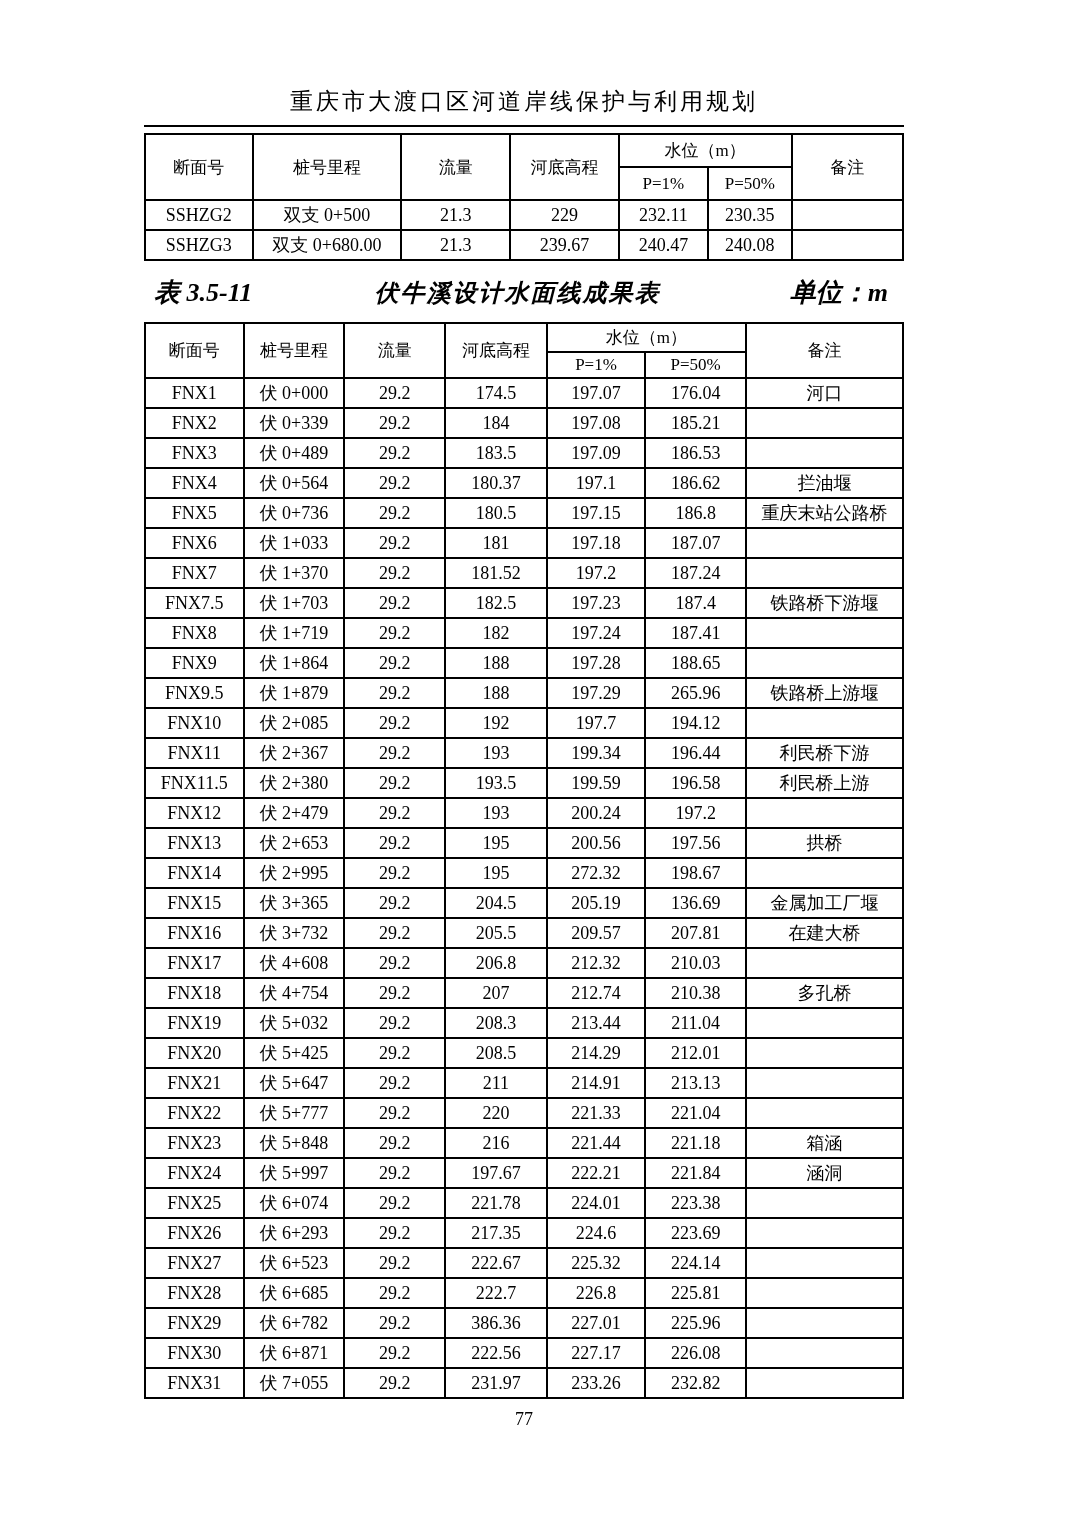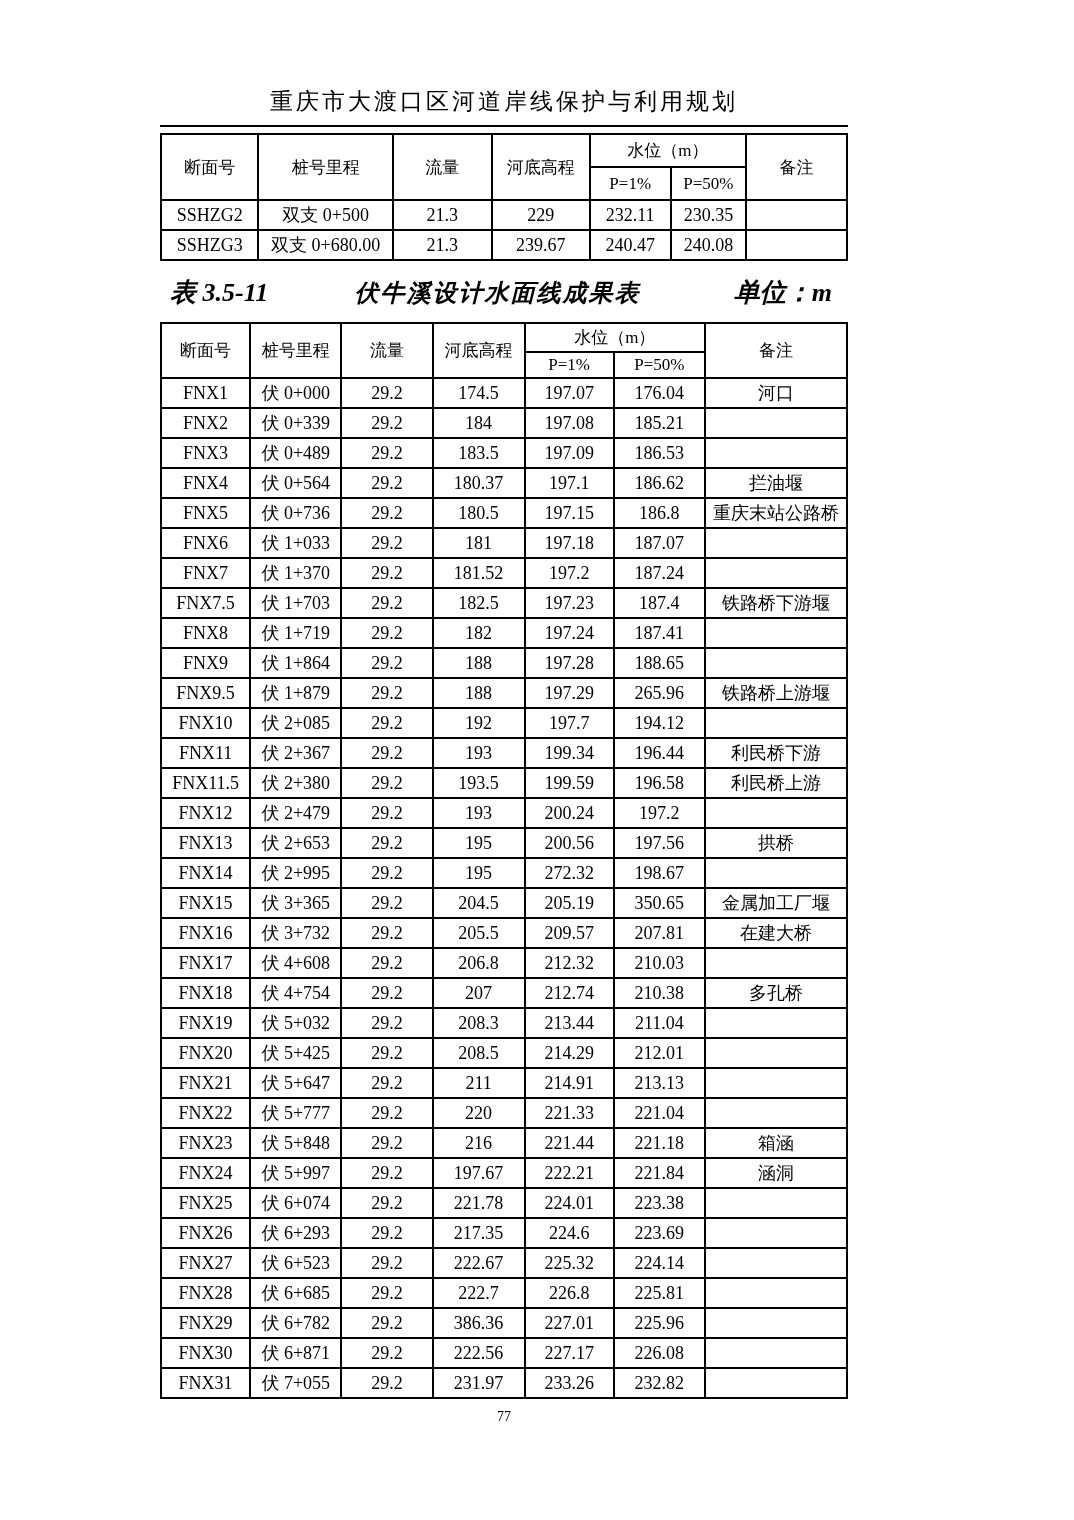--- a/index.html
+++ b/index.html
@@ -8,23 +8,23 @@
     width: 1074px;
     height: 1520px;
     background: #ffffff;
     margin: 0 auto;
     font-family: "Liberation Serif", "DejaVu Serif", serif;
     color: #000;
     overflow: hidden;
   }
   .content {
     position: absolute;
-    left: 160px;
+    left: 144px;
     top: 0;
-    width: 688px;
+    width: 760px;
   }
   .doc-title {
     margin-top: 86px;
     text-align: center;
     font-size: 23px;
     letter-spacing: 3px;
     white-space: nowrap;
   }
   .title-rule {
     border-bottom: 2px solid #000;
@@ -59,21 +59,21 @@
     margin: 14px 0 12px 0;
     font-weight: bold;
     font-style: italic;
   }
   .cap-label { font-size: 26px; padding-left: 10px; white-space: nowrap; }
   .cap-title { flex: 1; text-align: center; font-size: 24px; letter-spacing: 2px; white-space: nowrap; }
   .cap-unit { font-size: 26px; padding-right: 16px; white-space: nowrap; margin-left: 7px; }
   .page-number {
     text-align: center;
     margin-top: 10px;
-    font-size: 14px;
+    font-size: 18px;
   }
 </style>
 </head>
 <body>
 
 <div class="page">
   <div class="content">
 
     <div class="doc-title">重庆市大渡口区河道岸线保护与利用规划</div>
     <div class="title-rule"></div>
@@ -307,21 +307,21 @@
             <td>272.32</td>
             <td>198.67</td>
             <td></td>
           </tr>
           <tr>
             <td>FNX15</td>
             <td>伏 3+365</td>
             <td>29.2</td>
             <td>204.5</td>
             <td>205.19</td>
-            <td>350.65</td>
+            <td>136.69</td>
             <td>金属加工厂堰</td>
           </tr>
           <tr>
             <td>FNX16</td>
             <td>伏 3+732</td>
             <td>29.2</td>
             <td>205.5</td>
             <td>209.57</td>
             <td>207.81</td>
             <td>在建大桥</td>

